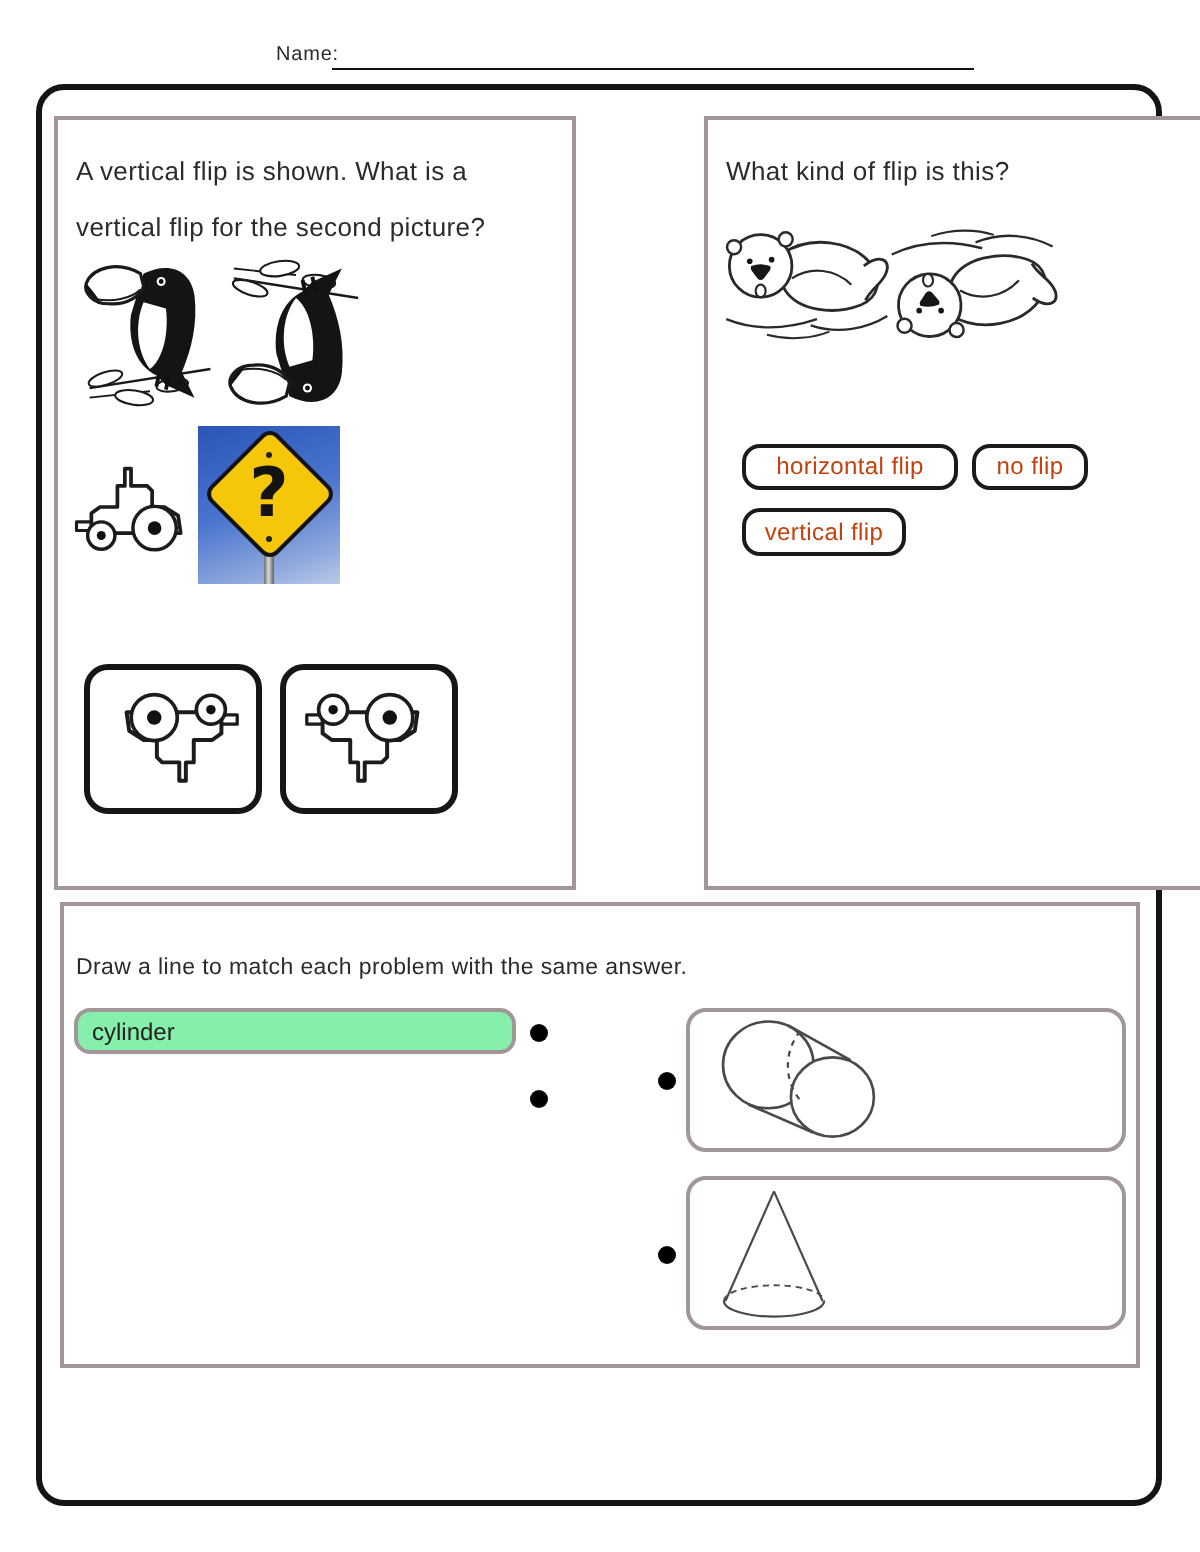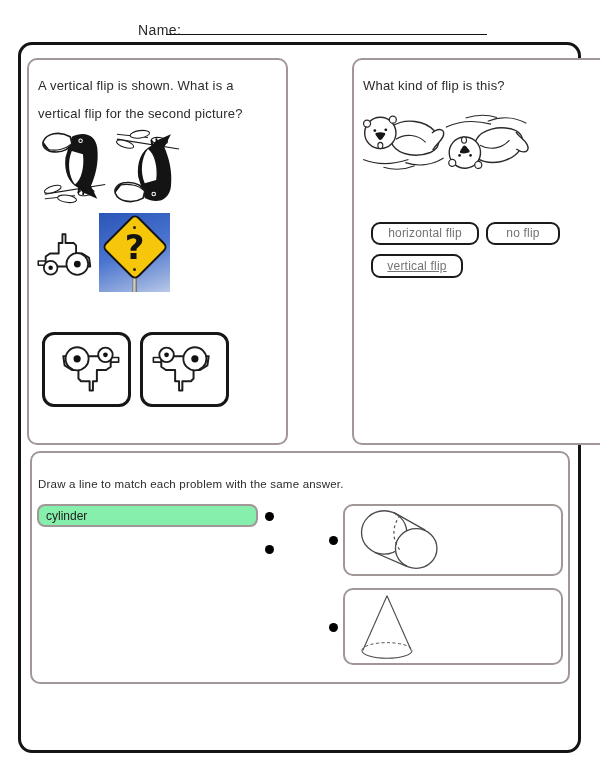--- a/index.html
+++ b/index.html
@@ -1,29 +1,29 @@
 <!DOCTYPE html>
 <html><head>
 <meta charset="utf-8">
 <style>
   html,body{margin:0;padding:0;background:#fff;}
   *{box-sizing:border-box;}
   .page{position:relative;width:600px;height:776px;background:#ffffff;
         font-family:"Liberation Sans", sans-serif;color:#1f1f1f;overflow:hidden;}
 
   
-  .name-label{position:absolute;left:138px;top:22px;font-size:14px;color:#2a2a2a;letter-spacing:.4px;}
+  .name-label{position:absolute;left:138px;top:22px;font-size:10px;color:#2a2a2a;letter-spacing:.4px;}
   .name-line{position:absolute;left:166px;top:21px;width:321px;height:14px;border-bottom:1.6px solid #111;}
 
   
   .frame{position:absolute;left:18px;top:42px;width:563px;height:711px;
          border:3px solid #141414;border-radius:14px;background:#fff;}
 
   
-  .panel{position:absolute;background:#fff;border:2px solid #a29797;border-radius:10px;}
+  .panel{position:absolute;background:#fff;border:2px solid #a29797;border-radius:0;}
   .panel-left{left:27px;top:58px;width:261px;height:387px;}
   .panel-right{left:305px;top:58px;width:265px;height:387px;margin-left:47px;}
   .panel-bottom{left:30px;top:451px;width:540px;height:233px;padding-left:12px;}
 
   .question{position:absolute;left:9px;top:12px;width:240px;font-size:13px;line-height:28px;
             color:#2b2b2b;white-space:pre-line;letter-spacing:.2px;}
 
   
   .toucan1{position:absolute;left:11px;top:66px;}
   .toucan2{position:absolute;left:83px;top:66px;transform:scaleY(-1);}
@@ -42,25 +42,25 @@
   .choice-box{position:absolute;top:272px;width:89px;height:75px;border:3px solid #161616;
               border-radius:12px;background:#fff;display:flex;align-items:center;justify-content:center;
               padding:0;cursor:pointer;}
   .choice-box-1{left:13px;} .choice-box-2{left:111px;}
   .rot180{transform:rotate(180deg);} .vflip{transform:scaleY(-1);}
 
   
   .otter1{position:absolute;left:6px;top:48px;}
   .otter2{position:absolute;left:90px;top:52px;transform:scaleY(-1) rotate(4deg);}
   .flip-btn{position:absolute;border:2.5px solid #1a1a1a;border-radius:9px;background:#fff;
-            font-family:"Liberation Sans", sans-serif;font-size:12px;color:#737373;
+            font-family:"Liberation Sans", sans-serif;font-size:12px;color:#c2410c;
             display:flex;align-items:center;justify-content:center;padding:0 2px 1px 2px;cursor:pointer;letter-spacing:.2px;text-align:right;}
   .btn-hflip{left:17px;top:162px;width:108px;height:23px;}
-  .btn-noflip{left:132px;top:162px;width:74px;height:23px;}
-  .btn-vflip{left:17px;top:194px;width:92px;height:24px;text-decoration:underline;}
+  .btn-noflip{left:132px;top:162px;width:58px;height:23px;}
+  .btn-vflip{left:17px;top:194px;width:82px;height:24px;}
 
   
   .instruction{position:absolute;left:6px;top:25px;font-size:11.5px;color:#2b2b2b;letter-spacing:.2px;}
   .word-box{position:absolute;left:5px;width:221px;border:2px solid #a29797;border-radius:8px;
             background:#86efac;font-size:12px;display:flex;align-items:center;padding-left:7px;color:#222;}
   .word-cylinder{top:51px;height:23px;} .word-cone{top:83px;height:24px;}
   .img-box{position:absolute;left:311px;width:220px;border:2px solid #a29797;border-radius:10px;
            background:#fff;display:flex;align-items:center;}
   .img-box-1{top:51px;height:72px;} .img-box-2{top:135px;height:77px;}
   .dot{position:absolute;width:9px;height:9px;border-radius:50%;background:#000;}

